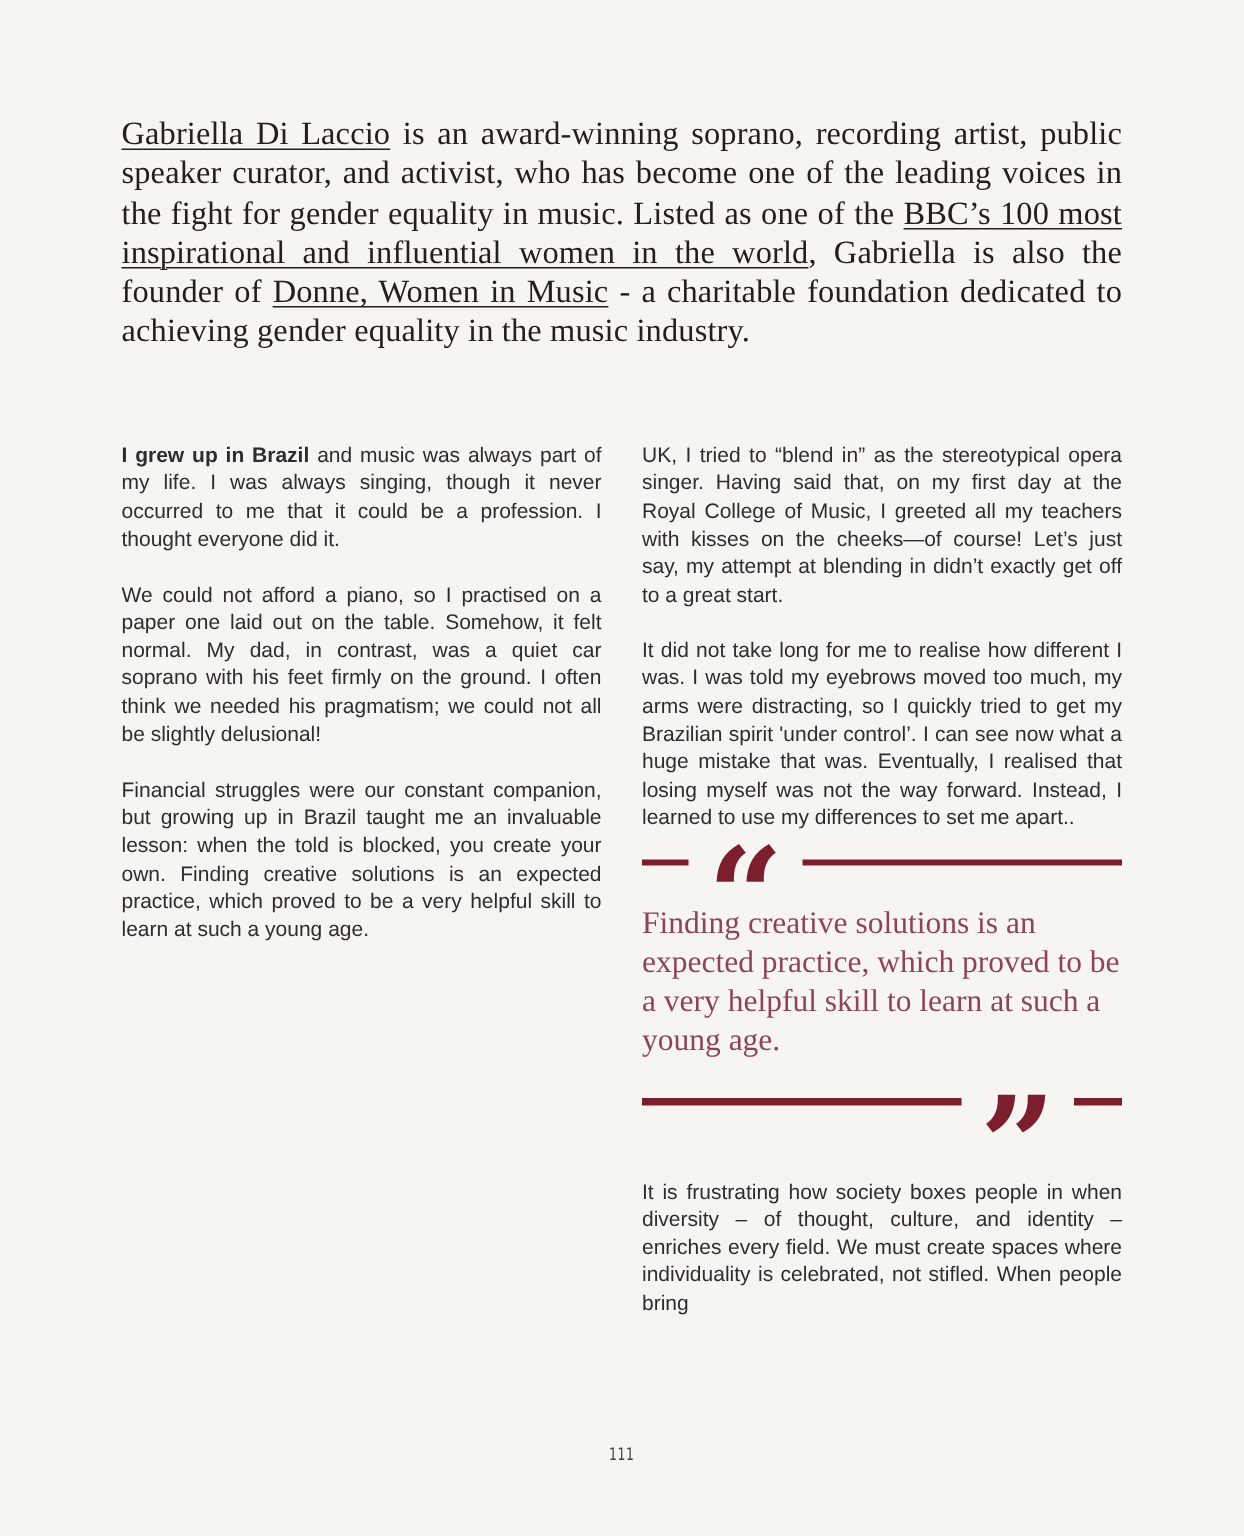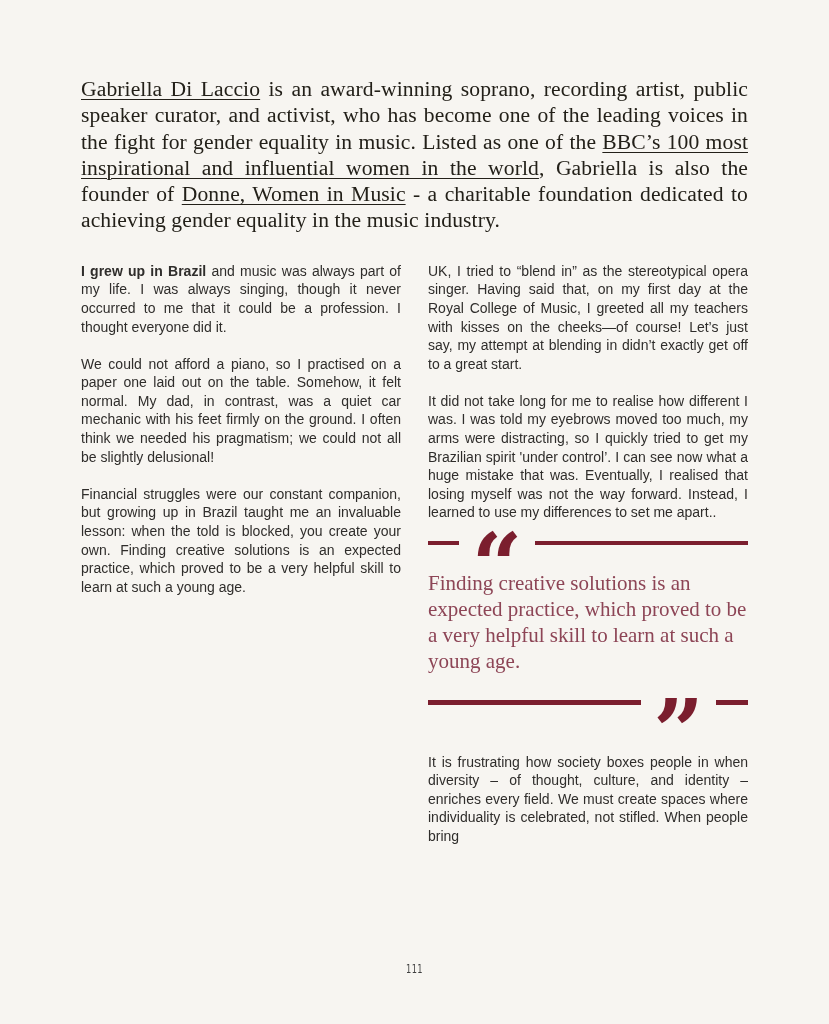--- a/index.html
+++ b/index.html
@@ -35,21 +35,21 @@
     text-decoration-thickness:1px;
     cursor:pointer;
   }
   
   .columns{
     display:flex;
     gap:27px;
     margin:28px 81px 0 81px;
     align-items:flex-start;
   }
-  .col{flex:1;min-width:0;}
+  .col{flex:1;min-width:0;margin-top:32px;}
   p.body-para{
     font-family:"Liberation Sans",sans-serif;
     font-size:14px;
     line-height:18.6px;
     text-align:justify;
     color:var(--body-text);
     margin:0 0 18.5px 0;
   }
   p.body-para .b{font-weight:bold;}
   
@@ -108,21 +108,21 @@
 <body>
 
 <div class="page">
 
   <p class="intro" id="intro"><span class="u">Gabriella Di Laccio</span><span> is an award-winning soprano, recording artist, public speaker curator, and activist, who has become one of the leading voices in the fight for gender equality in music. Listed as one of the </span><span class="u">BBC’s 100 most inspirational and influential women in the world</span><span>, Gabriella is also the founder of </span><span class="u">Donne, Women in Music</span><span> - a charitable foundation dedicated to achieving gender equality in the music industry.</span></p>
 
   <div class="columns">
 
     <div class="col" id="col-left">
         <p class="body-para"><span class="b">I grew up in Brazil</span><span> and music was always part of my life. I was always singing, though it never occurred to me that it could be a profession. I thought everyone did it.</span></p>
-        <p class="body-para">We could not afford a piano, so I practised on a paper one laid out on the table. Somehow, it felt normal. My dad, in contrast, was a quiet car mechanic with his feet firmly on the ground. I often think we needed his pragmatism; we could not all be slightly delusional!</p>
+        <p class="body-para">We could not afford a piano, so I practised on a paper one laid out on the table. Somehow, it felt normal. My dad, in contrast, was a quiet car soprano with his feet firmly on the ground. I often think we needed his pragmatism; we could not all be slightly delusional!</p>
         <p class="body-para">Financial struggles were our constant companion, but growing up in Brazil taught me an invaluable lesson: when the told is blocked, you create your own. Finding creative solutions is an expected practice, which proved to be a very helpful skill to learn at such a young age.</p>
       </div>
 
     <div class="col">
       <div id="right-top">
           <p class="body-para">UK, I tried to “blend in” as the stereotypical opera singer. Having said that, on my first day at the Royal College of Music, I greeted all my teachers with kisses on the cheeks—of course! Let’s just say, my attempt at blending in didn’t exactly get off to a great start.</p>
           <p class="body-para">It did not take long for me to realise how different I was. I was told my eyebrows moved too much, my arms were distracting, so I quickly tried to get my Brazilian spirit 'under control’. I can see now what a huge mistake that was. Eventually, I realised that losing myself was not the way forward. Instead, I learned to use my differences to set me apart..</p>
         </div>
 
       <figure class="pullquote">

